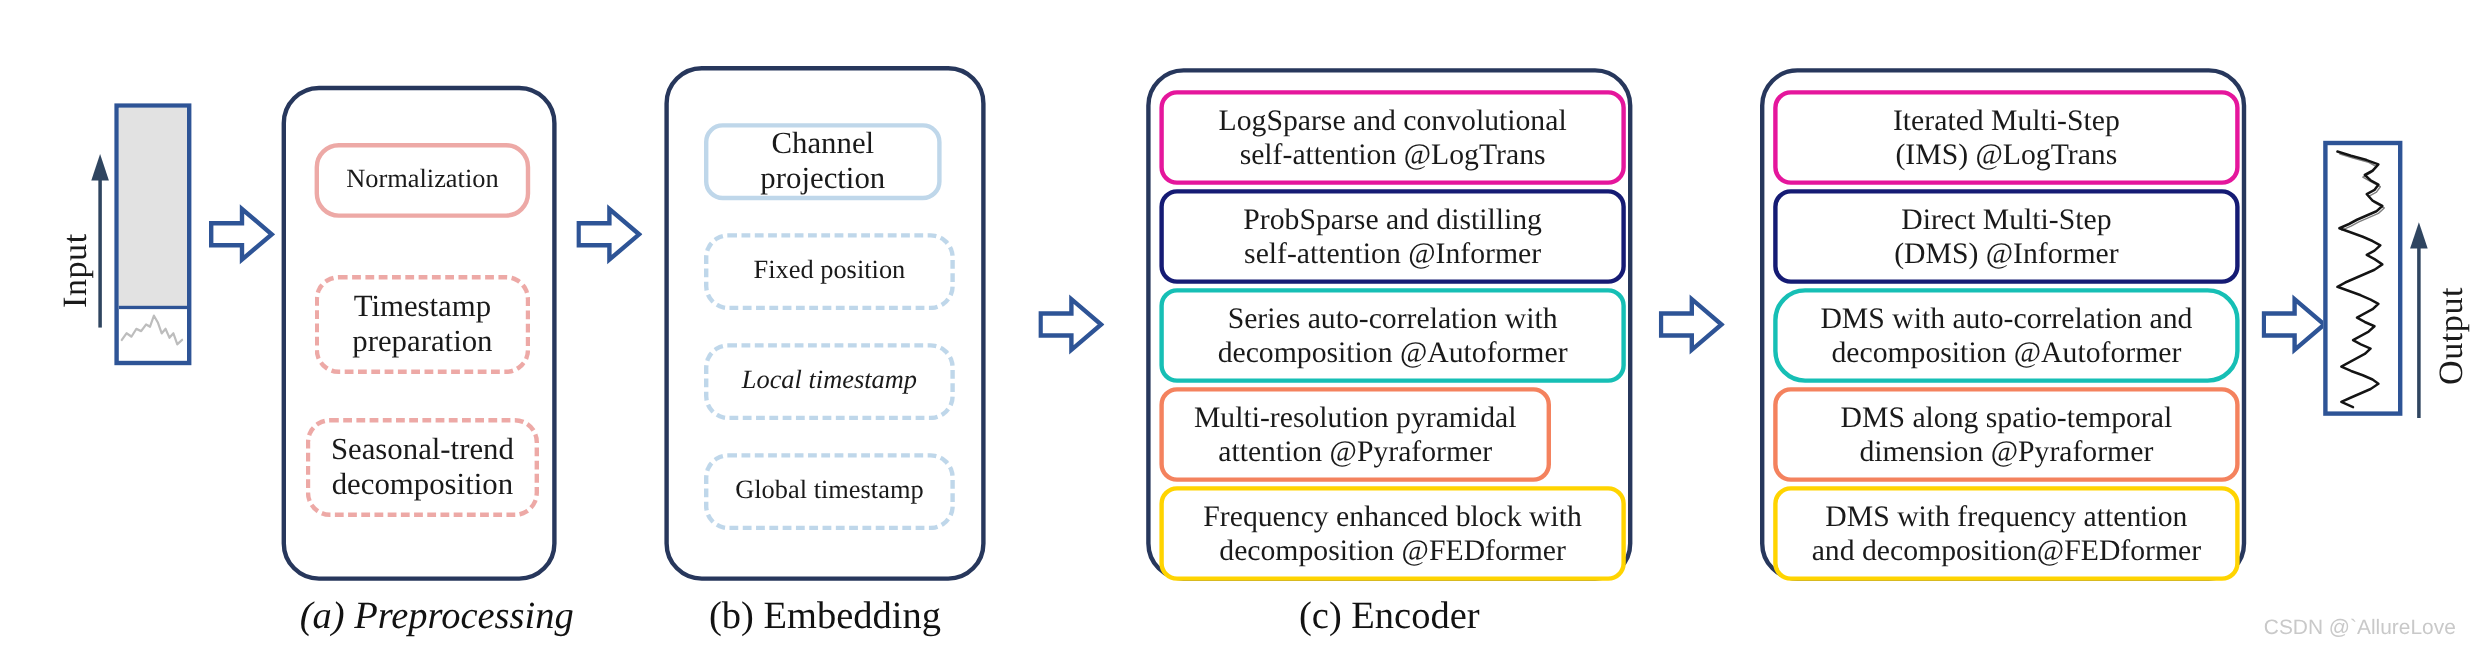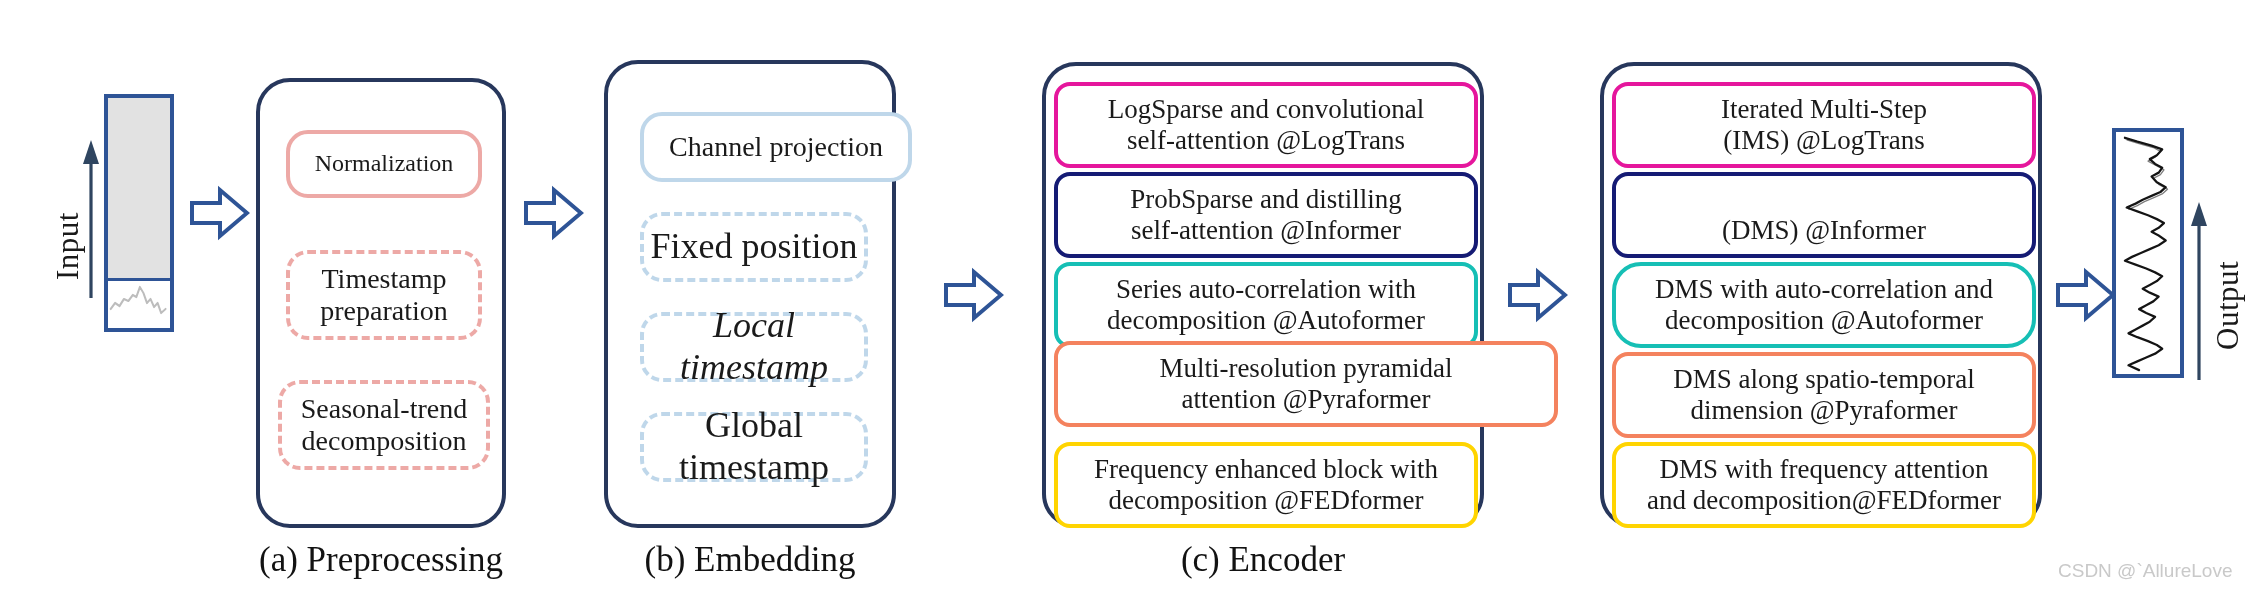--- a/index.html
+++ b/index.html
@@ -73,21 +73,21 @@
   }
   .item .txt{display:block;padding:0 6px;}
   .item b{font-weight:normal;}
 
   
   .p-solid{border:4px solid #eda9a6;border-radius:22px;font-size:24px;}
   .p-dash{border:4px dashed #eda9a6;border-radius:22px;font-size:28px;}
 
   
   .e-solid{border:4px solid #bfd7ea;border-radius:22px;font-size:28px;}
-  .e-dash{border:4px dashed #bfd7ea;border-radius:22px;font-size:36px;}
+  .e-dash{border:4px dashed #bfd7ea;border-radius:22px;font-size:24px;}
 
   
   .m-box{border-width:4px;border-style:solid;border-radius:16px;font-size:27px;}
 
   .wm{
     position:absolute;
     font-family:"Liberation Sans", sans-serif;
     font-size:19px;
     color:#c9c9c9;
     white-space:nowrap;
@@ -134,31 +134,31 @@
       </span>
     </div>
 
     <div class="item p-dash" style="left:18px;top:298px;width:212px;height:90px;">
       <span class="txt">
         <span>Seasonal-trend</span><br>
         <span>decomposition</span>
       </span>
     </div>
   </div>
-  <div class="panel-caption" style="left:236px;top:540px;width:290px;">(a) Preprocessing</div>
+  <div class="panel-caption" style="left:252px;top:540px;width:290px;font-style:italic;">(a) Preprocessing</div>
 
   <div class="flow-arrow" style="left:524px;top:183px;width:60px;height:60px;">
     <svg width="60" height="60" viewBox="0 0 60 60" aria-hidden="true">
       <polygon points="2,20 30,20 30,7 57,30 30,53 30,40 2,40" fill="#ffffff" stroke="#2e5496" stroke-width="4" stroke-linejoin="miter"></polygon>
     </svg>
   </div>
 
   <div class="panel" style="left:604px;top:60px;width:292px;height:468px;">
 
-    <div class="item e-solid" style="left:32px;top:48px;width:272px;height:70px;">
+    <div class="item e-solid" style="left:32px;top:48px;width:216px;height:70px;border-radius:17px;">
       <span class="txt">Channel projection</span>
     </div>
 
     <div class="item e-dash" style="left:32px;top:148px;width:228px;height:70px;">
       <span class="txt">Fixed position</span>
     </div>
 
     <div class="item e-dash" style="left:32px;top:248px;width:228px;height:70px;font-style:italic;">
       <span class="txt">Local timestamp</span>
     </div>
@@ -191,21 +191,21 @@
       </span>
     </div>
 
     <div class="item m-box" style="left:8px;top:196px;width:424px;height:86px;border-color:#16bfb5;">
       <span class="txt">
         <span>Series auto-correlation with</span><br>
         <span>decomposition @</span><b>Autoformer</b>
       </span>
     </div>
 
-    <div class="item m-box" style="left:8px;top:275px;width:504px;height:86px;border-color:#f4825e;">
+    <div class="item m-box" style="left:8px;top:286px;width:356px;height:86px;border-color:#f4825e;">
       <span class="txt">
         <span>Multi-resolution pyramidal</span><br>
         <span>attention @</span><b>Pyraformer</b>
       </span>
     </div>
 
     <div class="item m-box" style="left:8px;top:376px;width:424px;height:86px;border-color:#ffd400;">
       <span class="txt">
         <span>Frequency enhanced block with</span><br>
         <span>decomposition @</span><b>FEDformer</b>
@@ -224,21 +224,21 @@
 
     <div class="item m-box" style="left:8px;top:16px;width:424px;height:86px;border-color:#e5169c;">
       <span class="txt">
         <span>Iterated Multi-Step</span><br>
         <span>(IMS) @</span><b>LogTrans</b>
       </span>
     </div>
 
     <div class="item m-box" style="left:8px;top:106px;width:424px;height:86px;border-color:#151b74;">
       <span class="txt">
-        <br>
+        <span>Direct Multi-Step</span><br>
         <span>(DMS) @</span><b>Informer</b>
       </span>
     </div>
 
     <div class="item m-box" style="left:8px;top:196px;width:424px;height:86px;border-color:#16bfb5;border-radius:29px;">
       <span class="txt">
         <span>DMS with auto-correlation and</span><br>
         <span>decomposition @</span><b>Autoformer</b>
       </span>
     </div>

